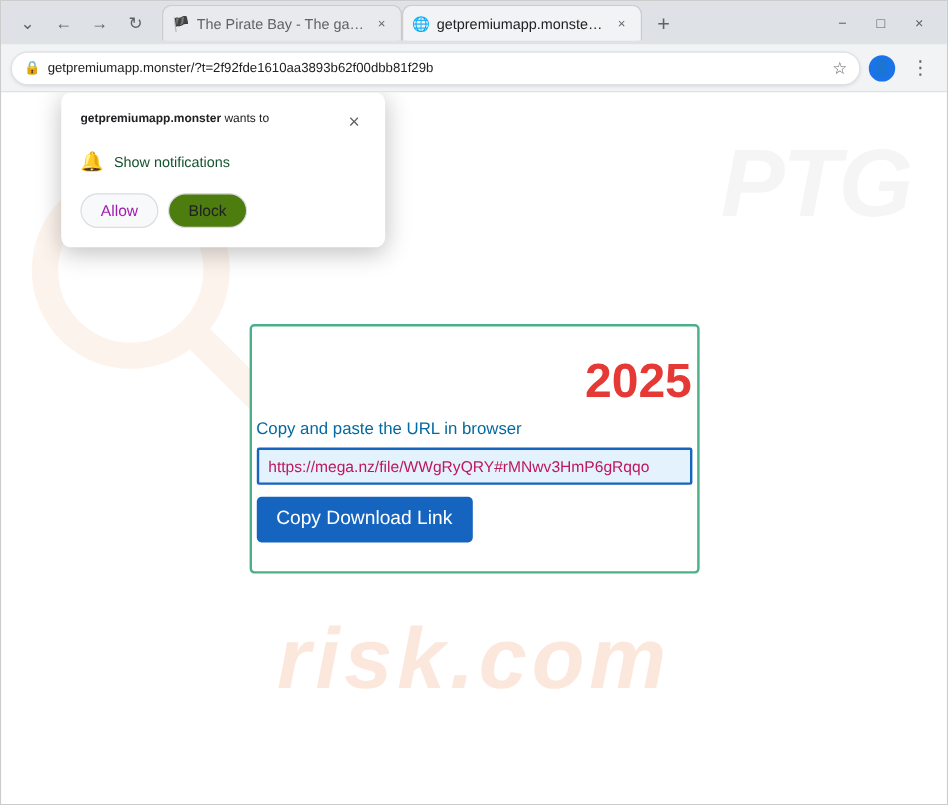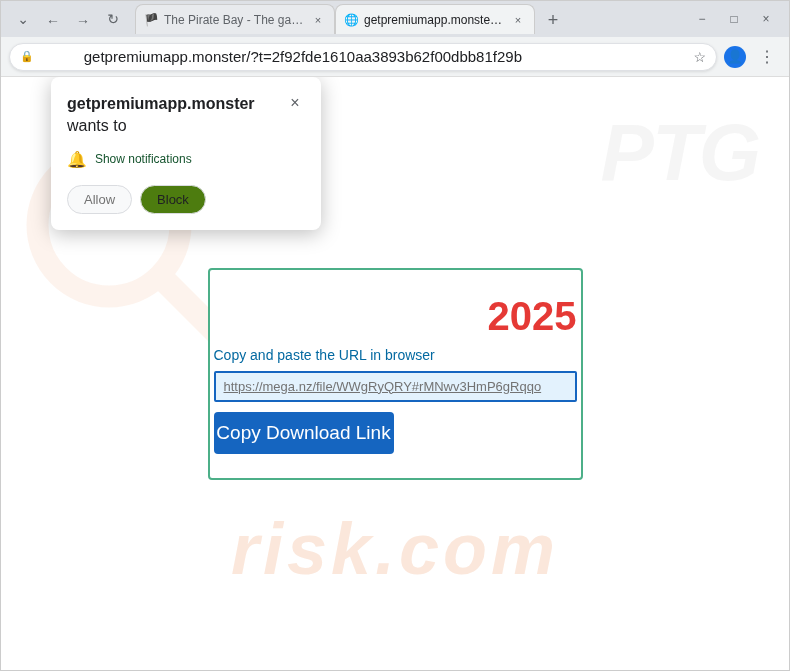--- a/index.html
+++ b/index.html
@@ -170,26 +170,25 @@
       box-shadow: 0 1px 3px rgba(0,0,0,0.1);
     }
 
     .omnibox-lock {
       color: #5f6368;
       font-size: 11px;
     }
 
     .omnibox-url {
       flex: 1;
-      font-size: 15px;
+      font-size: 11px;
       color: #202124;
       overflow: hidden;
       text-overflow: ellipsis;
       white-space: nowrap;
-      margin-left: 44px;
     }
 
     .omnibox-star {
       color: #5f6368;
       font-size: 14px;
     }
 
     .addr-action-btn {
       width: 28px;
       height: 28px;
@@ -284,39 +283,38 @@
       color: #0369a1;
       margin-bottom: 8px;
     }
 
     .url-input {
       width: 100%;
       padding: 6px 8px;
       border: 2px solid #1565c0;
       border-radius: 2px;
       font-size: 13px;
-      color: #737373;
+      color: #be185d;
       background: #e3f2fd;
       margin-bottom: 10px;
       outline: none;
       white-space: nowrap;
       overflow: hidden;
       text-overflow: ellipsis;
-      text-decoration: underline;
     }
 
     .copy-btn {
       display: block;
       width: 180px;
       padding: 10px 0;
       background: #1565c0;
       color: white;
       border: none;
       border-radius: 4px;
-      font-size: 19px;
+      font-size: 16px;
       font-weight: 500;
       cursor: pointer;
       text-align: center;
     }
 
     
     .notification-popup {
       position: absolute;
       top: 0;
       left: 50px;
@@ -329,21 +327,21 @@
     }
 
     .popup-header {
       display: flex;
       justify-content: space-between;
       align-items: flex-start;
       margin-bottom: 12px;
     }
 
     .popup-title {
-      font-size: 16px;
+      font-size: 10px;
       color: #202124;
       line-height: 1.4;
     }
 
     .popup-title strong {
       font-weight: 600;
     }
 
     .popup-close {
       width: 20px;
@@ -381,21 +379,21 @@
       display: flex;
       gap: 8px;
     }
 
     .allow-btn {
       padding: 6px 16px;
       border: 1px solid #dadce0;
       border-radius: 20px;
       background: #f8f9fa;
       font-size: 13px;
-      color: #737373;
+      color: #a21caf;
       cursor: pointer;
     }
 
     .block-btn {
       padding: 6px 16px;
       border: 1px solid #dadce0;
       border-radius: 20px;
       background: #4d7c0f;
       font-size: 13px;
       color: #202124;

